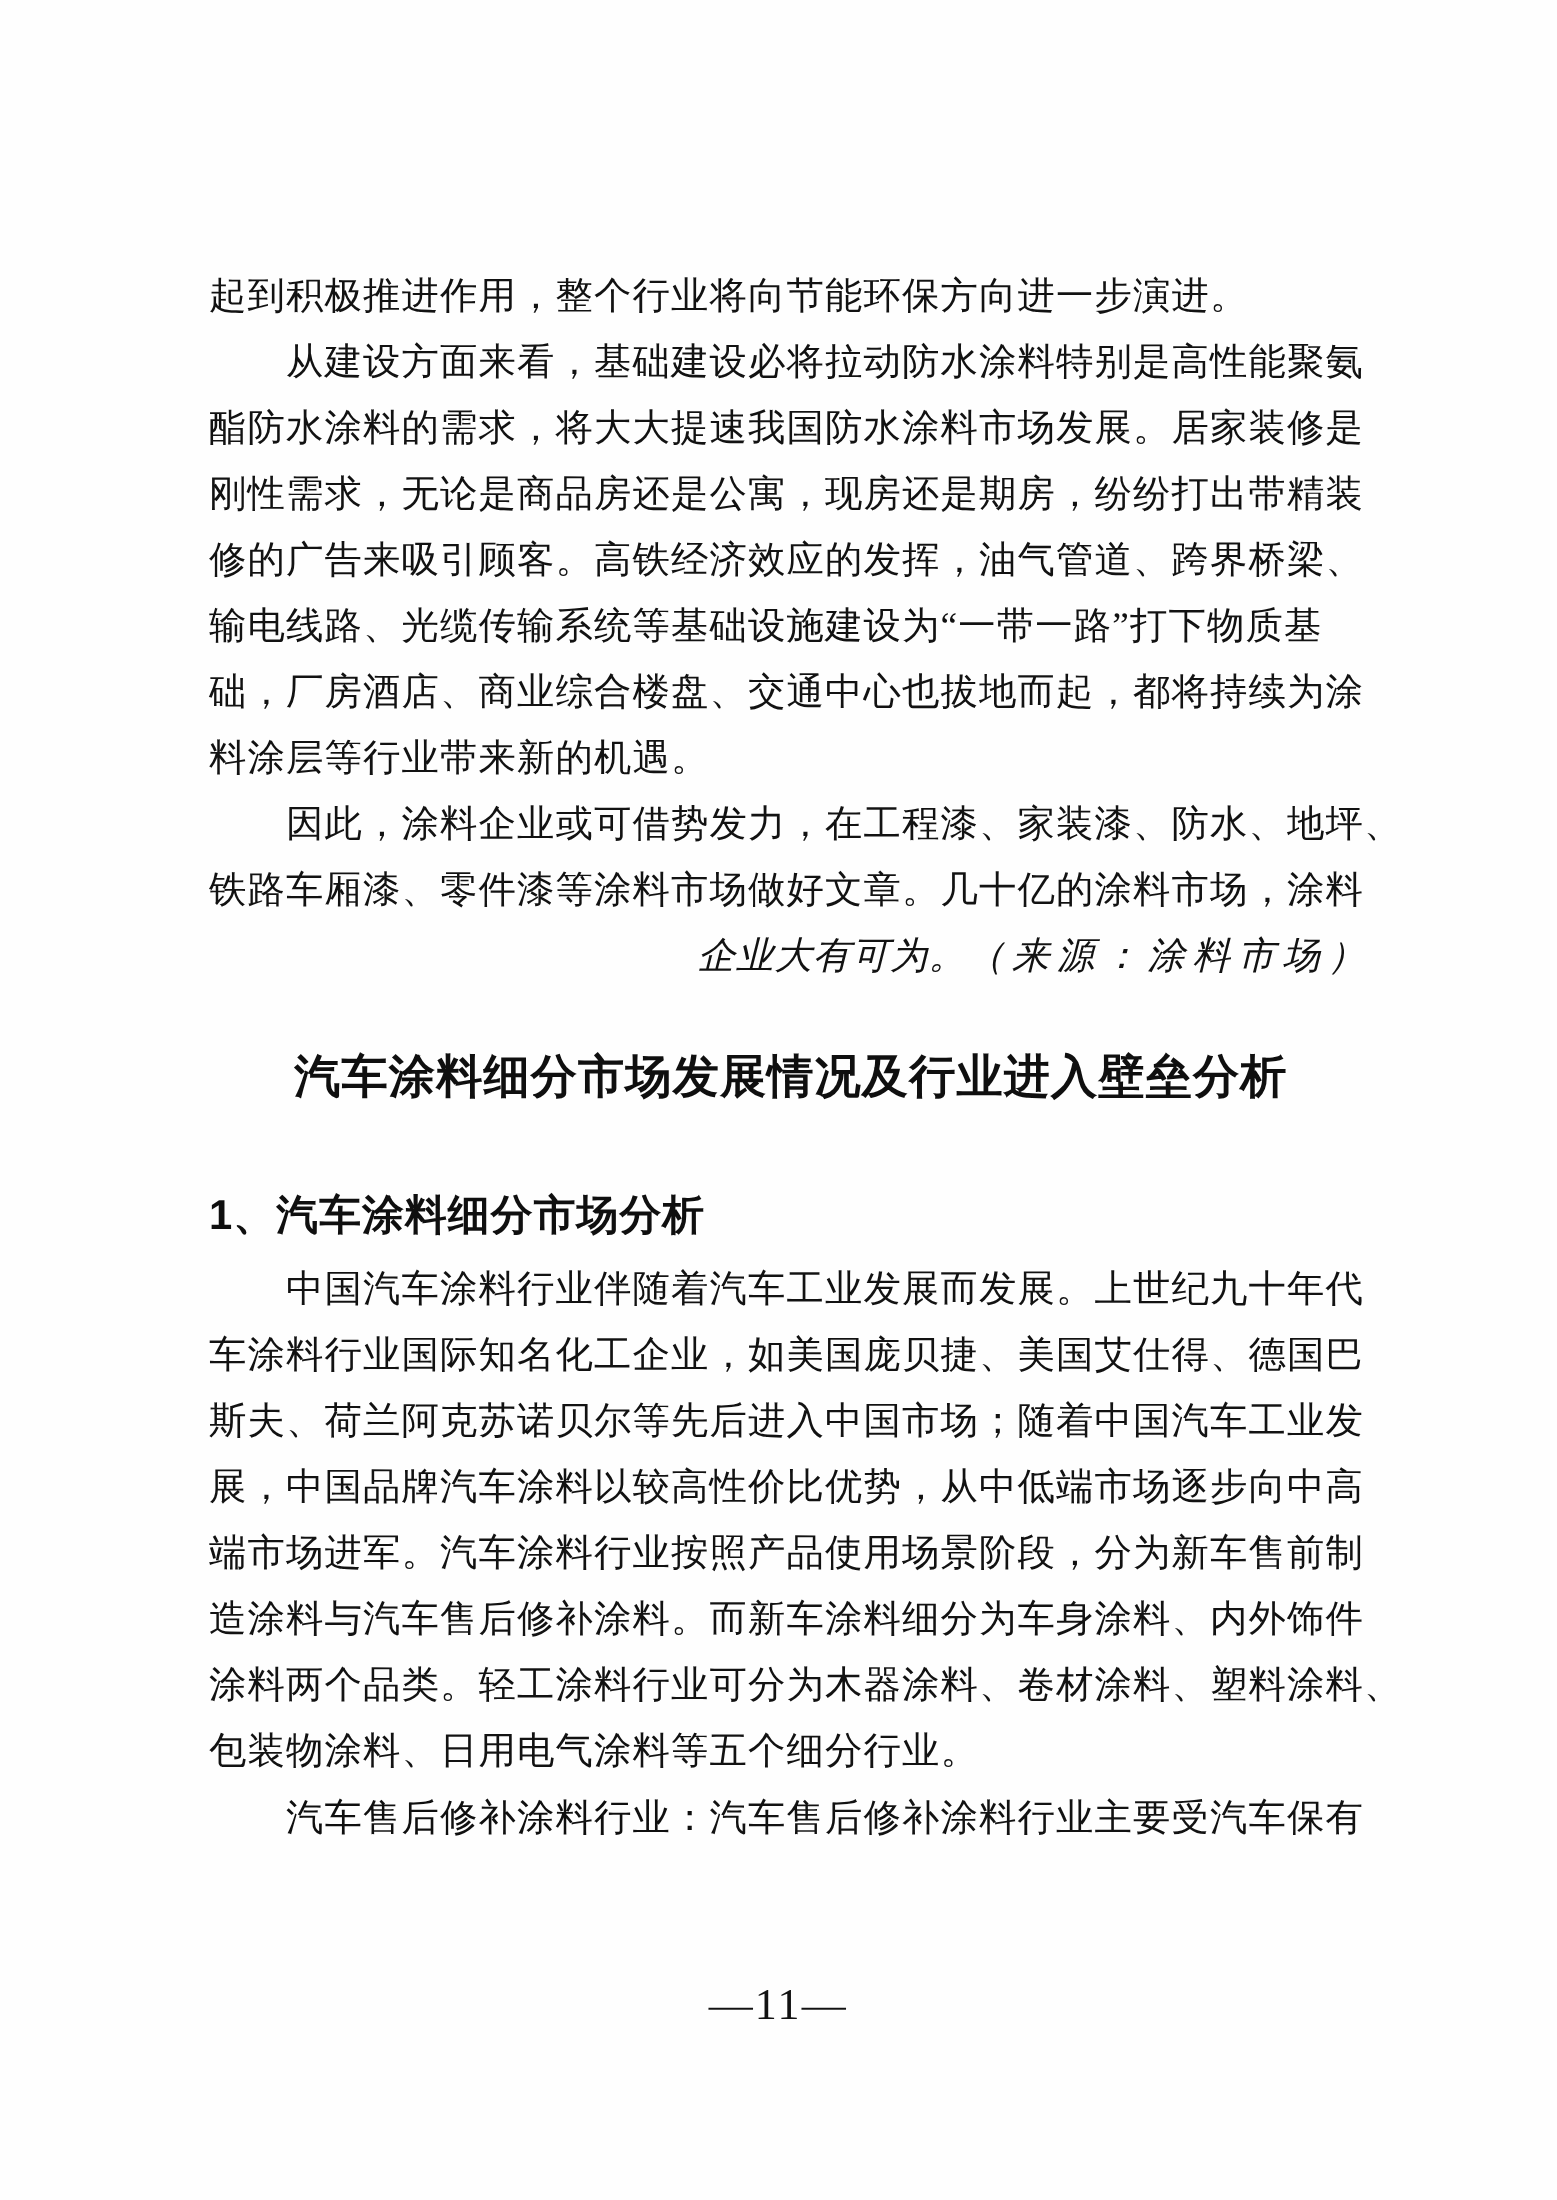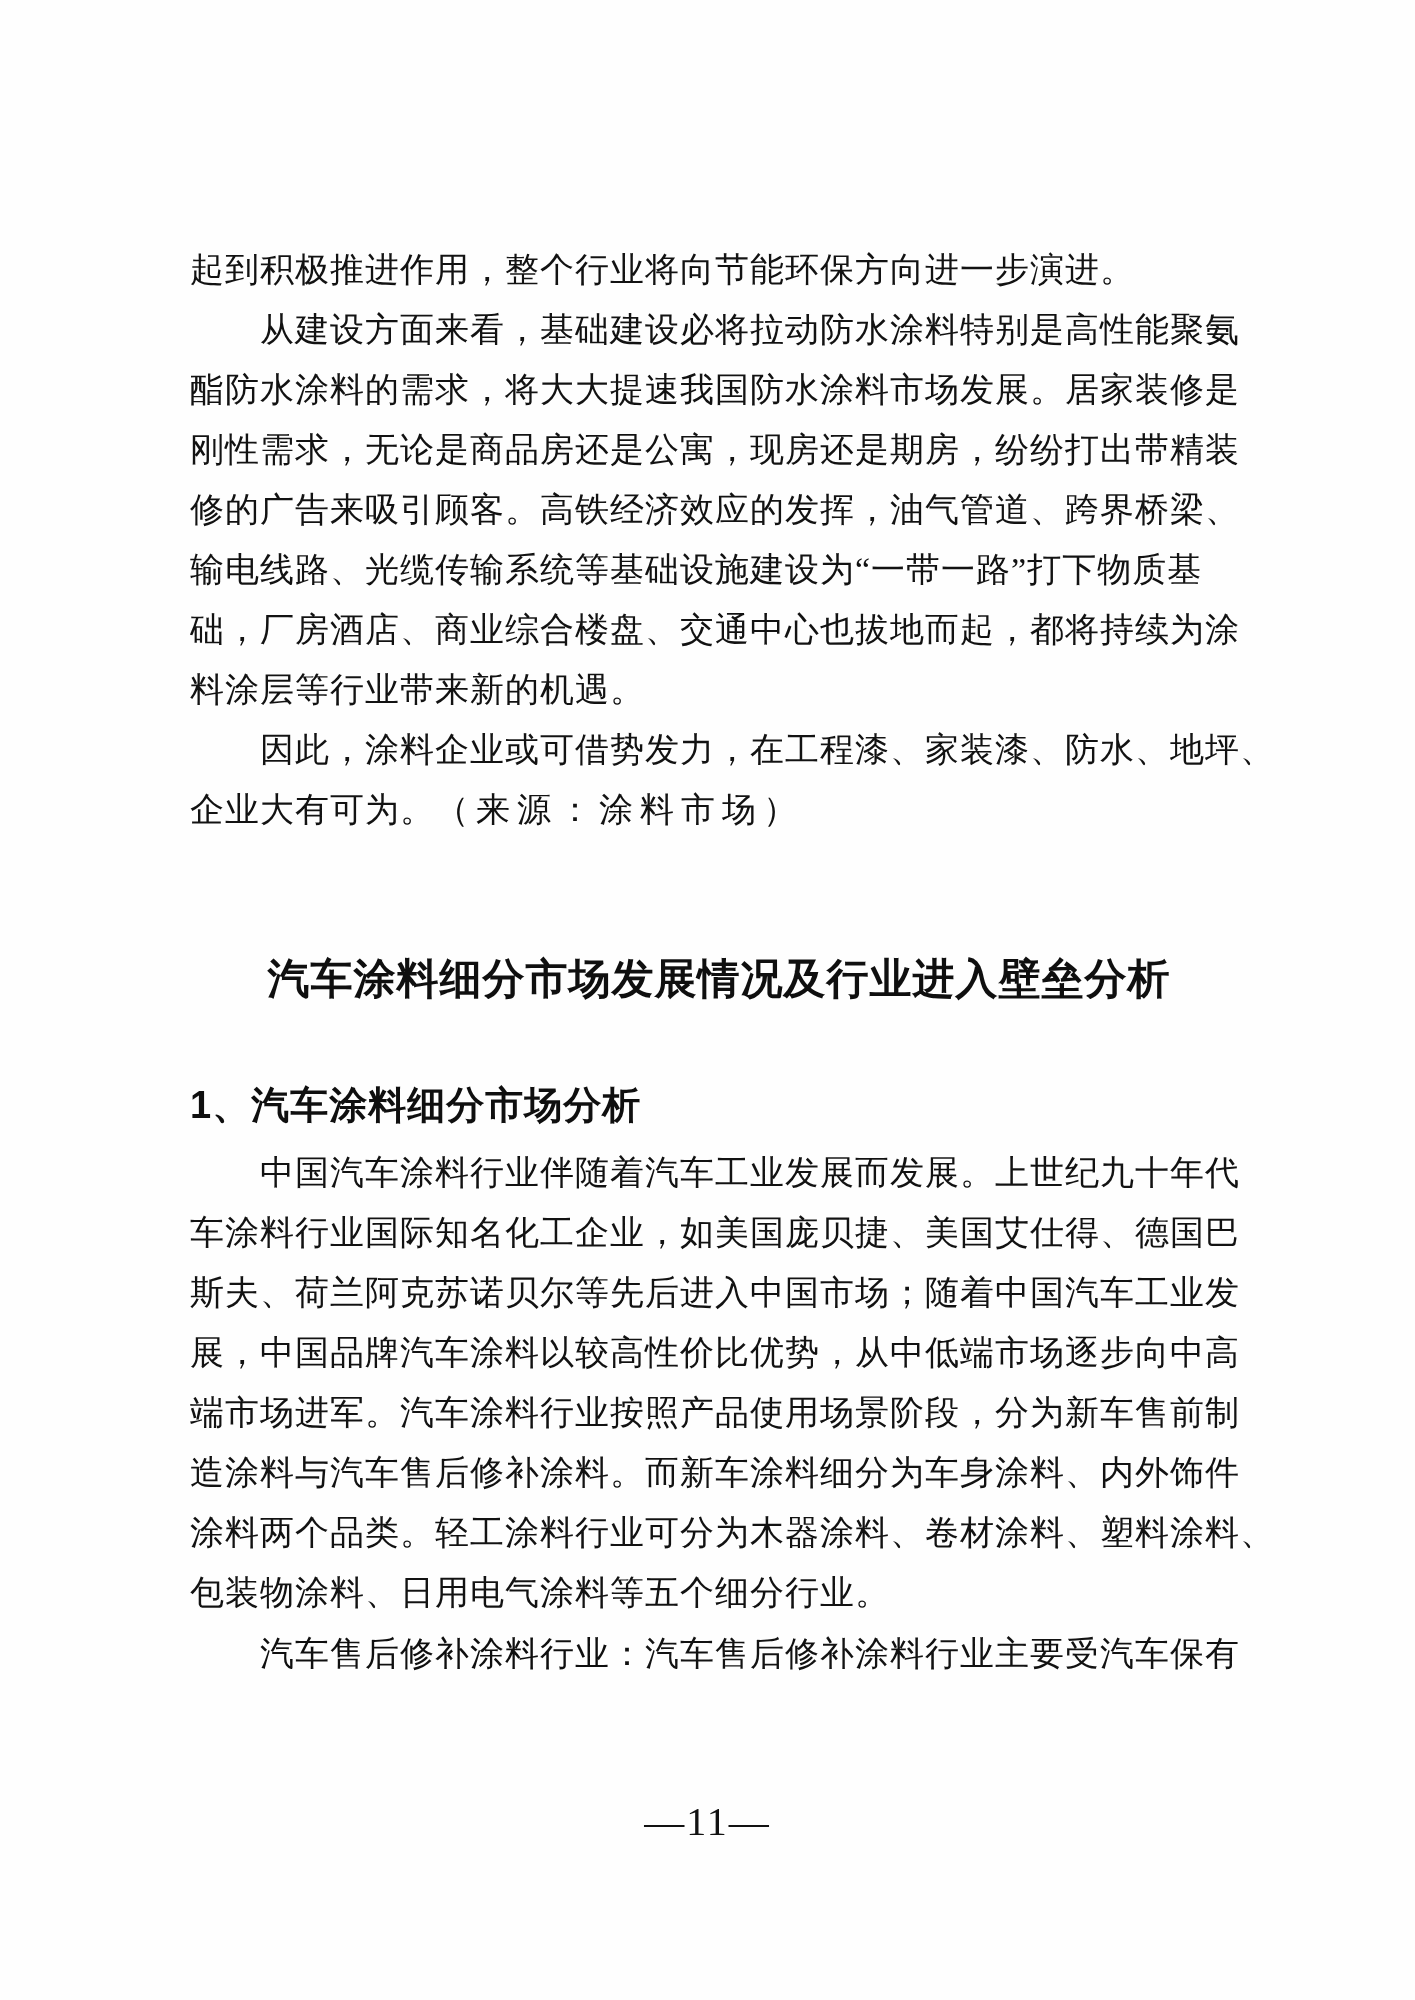--- a/index.html
+++ b/index.html
@@ -31,22 +31,23 @@
   }
   .textblock .line {
     height: 60px;
     line-height: 60px;
     white-space: nowrap;
   }
   .intro-block { top: 240px; }
   .section-block { top: 1143px; }
   .closing-line {
     display: flex;
-    justify-content: flex-start;
+    justify-content: flex-end;
     align-items: baseline;
+    font-style: italic;
   }
   .closing-line .source {
     letter-spacing: 7px;
   }
   .main-heading {
     position: absolute;
     top: 948px;
     left: 190px;
     width: 1058px;
     text-align: center;
@@ -95,20 +96,21 @@
   <div class="textblock intro-block">
     <div class="line">起到积极推进作用，整个行业将向节能环保方向进一步演进。</div>
     <div class="line">　　从建设方面来看，基础建设必将拉动防水涂料特别是高性能聚氨</div>
     <div class="line">酯防水涂料的需求，将大大提速我国防水涂料市场发展。居家装修是</div>
     <div class="line">刚性需求，无论是商品房还是公寓，现房还是期房，纷纷打出带精装</div>
     <div class="line">修的广告来吸引顾客。高铁经济效应的发挥，油气管道、跨界桥梁、</div>
     <div class="line">输电线路、光缆传输系统等基础设施建设为“一带一路”打下物质基</div>
     <div class="line">础，厂房酒店、商业综合楼盘、交通中心也拔地而起，都将持续为涂</div>
     <div class="line">料涂层等行业带来新的机遇。</div>
     <div class="line">　　因此，涂料企业或可借势发力，在工程漆、家装漆、防水、地坪、</div>
+    <div class="line">铁路车厢漆、零件漆等涂料市场做好文章。几十亿的涂料市场，涂料</div>
     <div class="line closing-line">
       <span>企业大有可为。</span>
       <span class="source">（来源：涂料市场）</span>
     </div>
   </div>
 
   <div class="main-heading">汽车涂料细分市场发展情况及行业进入壁垒分析</div>
 
   <div class="section-heading">1、汽车涂料细分市场分析</div>
 

